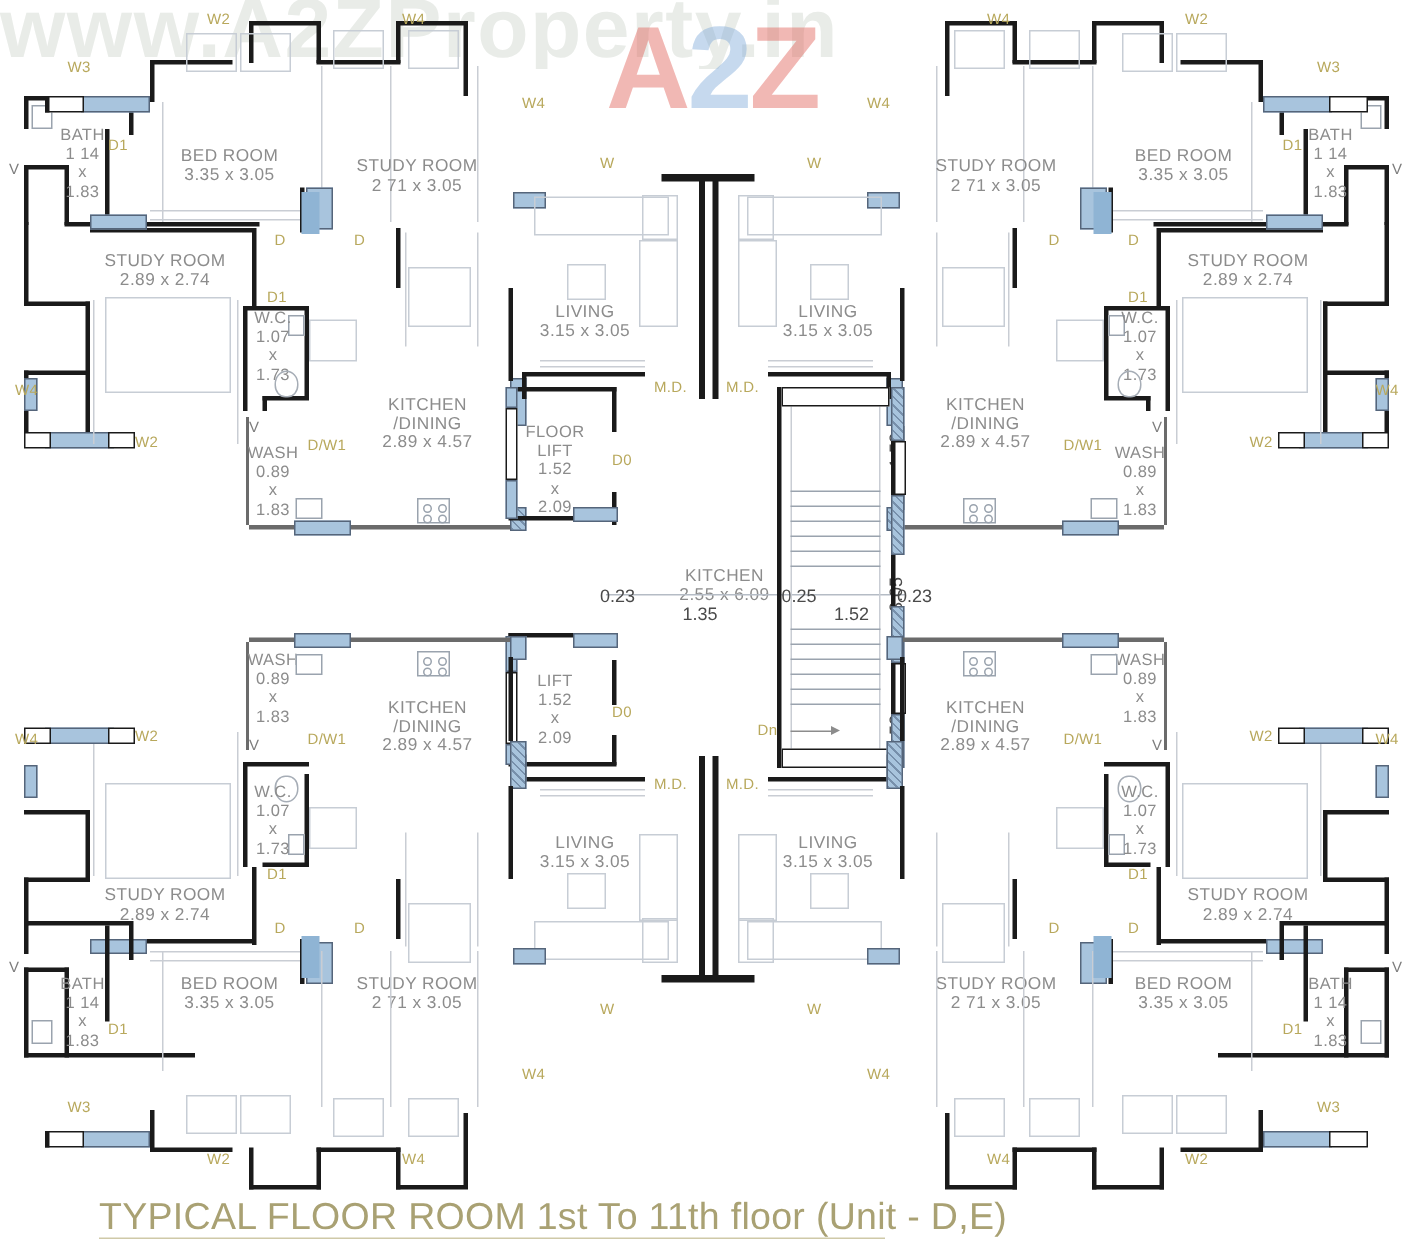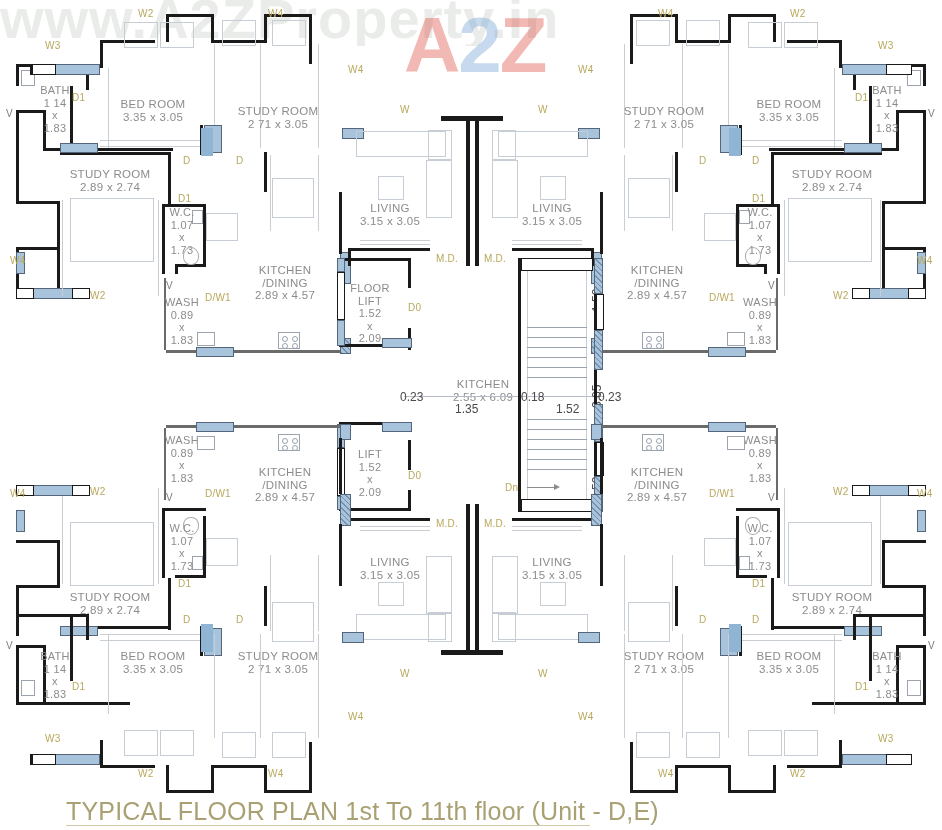--- a/index.html
+++ b/index.html
@@ -410,21 +410,21 @@
   </div>
   <div class="tag" style="left:408px;top:470px;">D0</div>
 
   <div class="lbl big" style="left:430px;top:378px;width:106px;">
     <span>KITCHEN</span><br>
     <span>2.55 x 6.09</span>
   </div>
   <div class="pl dimline" style="left:404px;top:396px;width:200px;height:1px;"></div>
   <div class="dim" style="left:400px;top:390px;">0.23</div>
   <div class="dim" style="left:455px;top:402px;">1.35</div>
-  <div class="dim" style="left:521px;top:390px;">0.18</div>
+  <div class="dim" style="left:521px;top:390px;">0.25</div>
   <div class="dim" style="left:556px;top:402px;">1.52</div>
   <div class="dim" style="left:598px;top:390px;">0.23</div>
   <div class="dimv" style="left:590px;top:408px;">3.05</div>
   <div class="dimv" style="left:590px;top:312px;">1.52</div>
   <div class="dimv" style="left:590px;top:500px;">1.52</div>
 
   <div class="pl wall" style="left:518px;top:258px;width:3px;height:254px;"></div>
   <div class="pl wall" style="left:594px;top:258px;width:3px;height:254px;"></div>
   <div class="pl winx" style="left:594px;top:258px;width:9px;height:36px;"></div>
   <div class="pl winx" style="left:594px;top:330px;width:9px;height:40px;"></div>
@@ -737,17 +737,17 @@
   <div class="pl box" style="left:628px;top:602px;width:42px;height:40px;"></div>
   <div class="pl lw" style="left:672px;top:555px;width:1px;height:76px;"></div>
   <div class="pl lw" style="left:624px;top:555px;width:1px;height:76px;"></div>
 
   <div class="pl blk" style="left:201px;top:128px;width:12px;height:28px;"></div>
   <div class="pl blk" style="left:729px;top:128px;width:12px;height:28px;"></div>
   <div class="pl blk" style="left:201px;top:624px;width:12px;height:28px;"></div>
   <div class="pl blk" style="left:729px;top:624px;width:12px;height:28px;"></div>
 
   <div id="title-wrap">
-    <div id="plan-title">TYPICAL FLOOR PLAN 1st To 11th floor (Unit - D,E)</div>
+    <div id="plan-title">TYPICAL FLOOR ROOM 1st To 11th floor (Unit - D,E)</div>
     <div id="title-rule"></div>
   </div>
 
 </div>
 
 </body></html>

